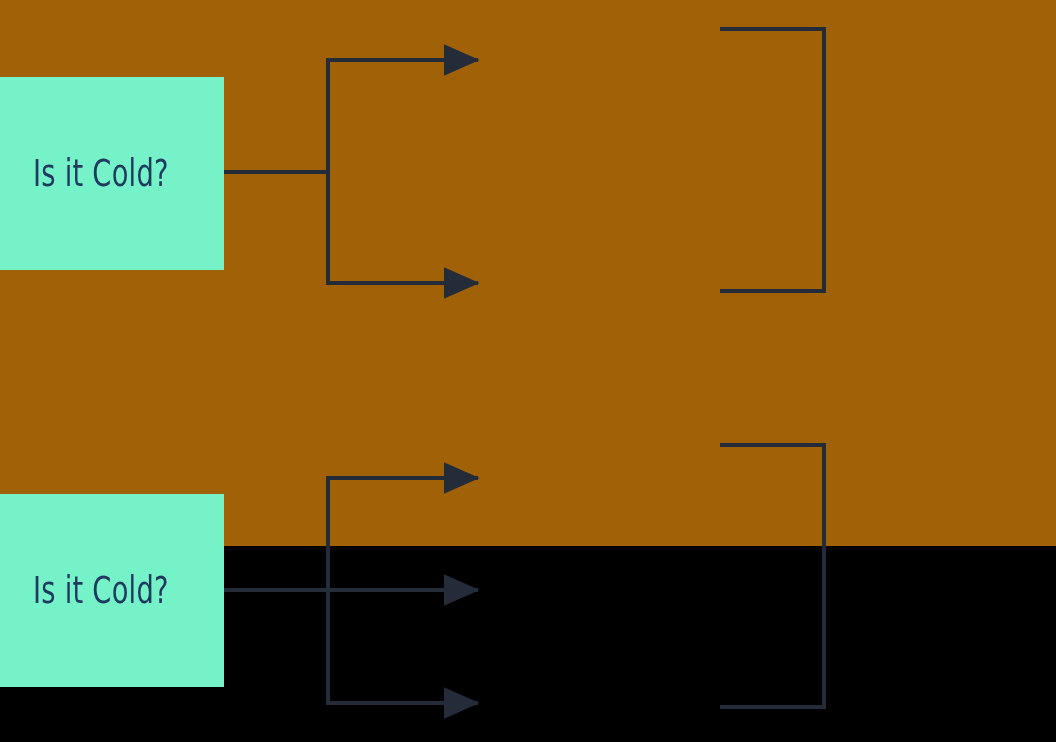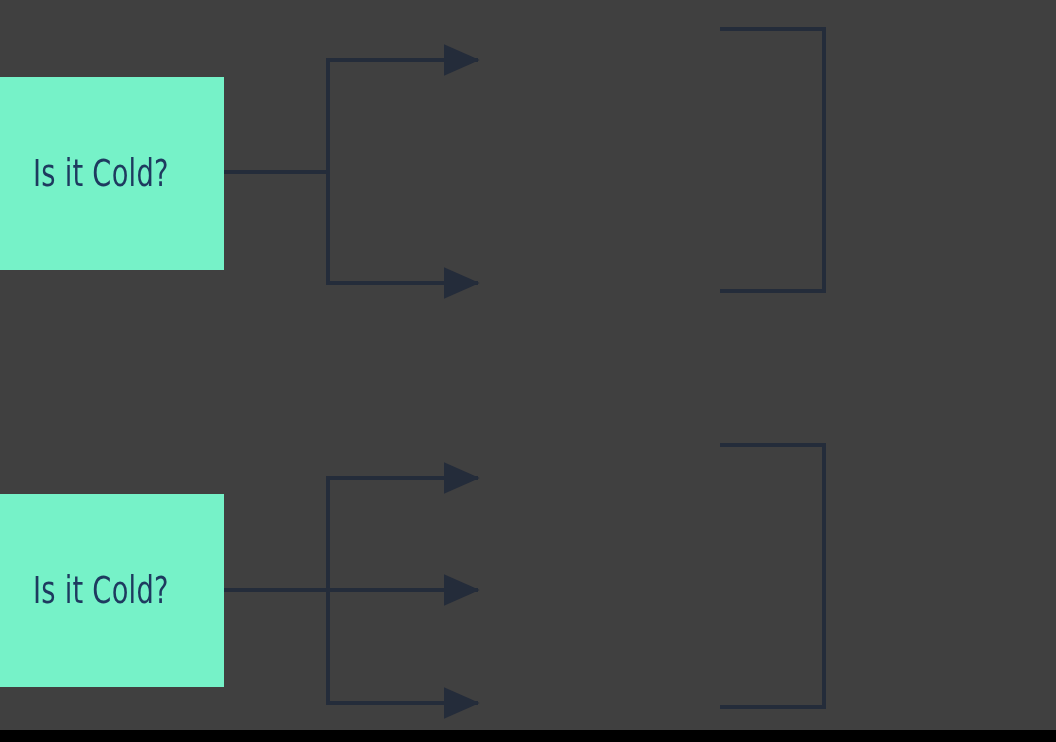--- a/index.html
+++ b/index.html
@@ -10,22 +10,22 @@
   }
   body {
     width: 1056px;
     height: 742px;
     overflow: hidden;
     font-family: "DejaVu Sans", sans-serif;
   }
   #canvas {
     position: relative;
     width: 1056px;
-    height: 730px;
-    background: #404040;
+    height: 546px;
+    background: #a16207;
   }
   #diagram-svg {
     position: absolute;
     left: 0;
     top: 0;
     width: 1056px;
     height: 742px;
     display: block;
   }
   .node-box {

